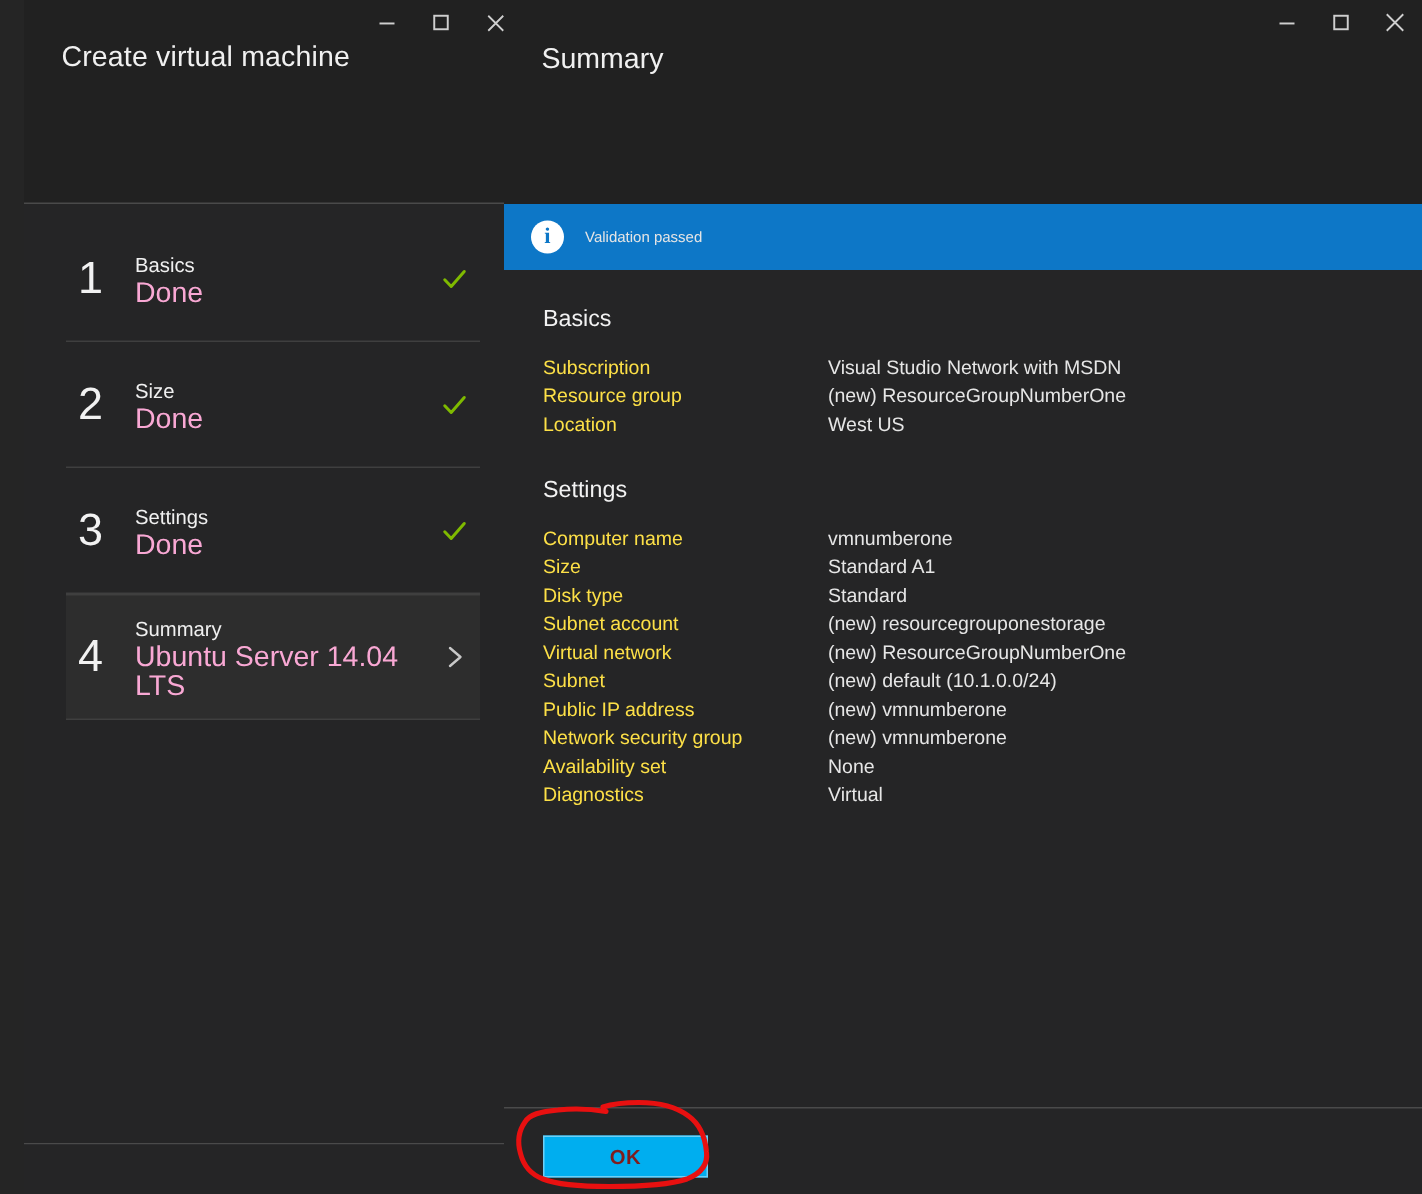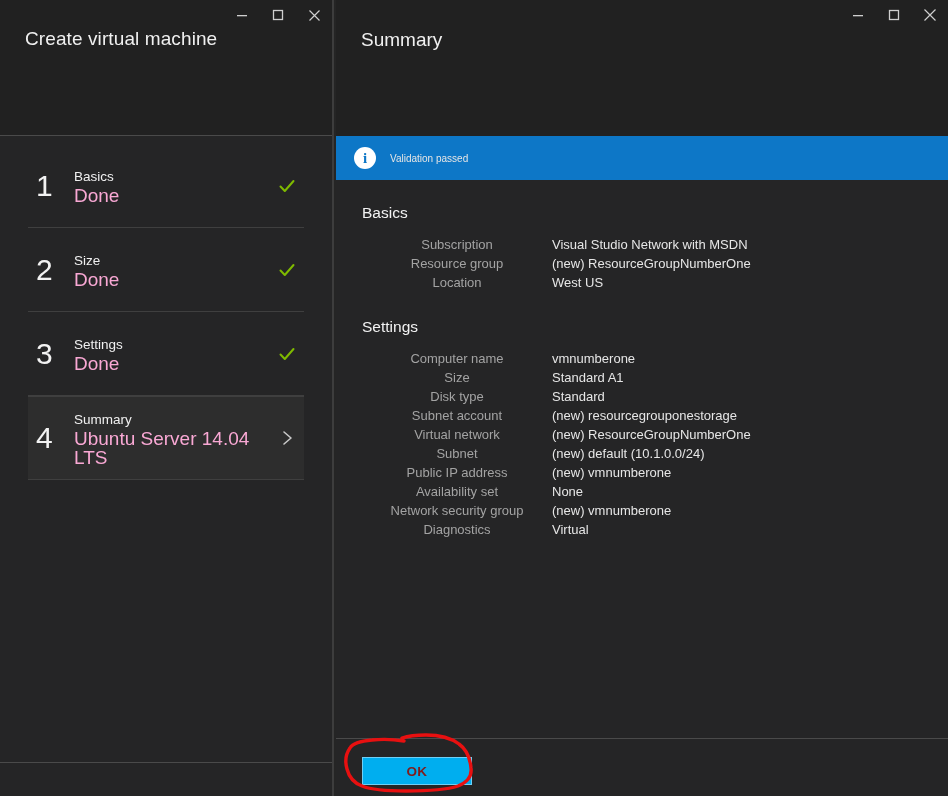--- a/index.html
+++ b/index.html
@@ -6,21 +6,21 @@
   html, body {
     width: 948px; height: 796px;
     background: #1f1f1f;
     font-family: "Liberation Sans", sans-serif;
     overflow: hidden;
   }
   #root { position: relative; width: 948px; height: 796px; background: #252525; }
 
   
   #left-window {
-    position: absolute; left: 0; top: 0; width: 334px; height: 796px;
+    position: absolute; left: 16px; top: 0; width: 334px; height: 796px;
     background: #252526;
     border-right: 2px solid #3d3d3d;
   }
   #left-titlebar {
     position: relative; height: 136px; background: #212121;
     border-bottom: 1px solid #4a4a4a;
   }
   .winctrls { position: absolute; top: 0; right: 0; display: flex; height: 30px; }
   .winctrl {
     width: 36px; height: 30px; display: flex; align-items: center; justify-content: center;
@@ -88,22 +88,22 @@
   #summary-body {
     position: absolute; left: 0; right: 0; top: 180px; bottom: 58px;
     background: #252526; padding: 24px 0 0 26px; overflow: hidden;
   }
   .section-head {
     font-size: 15.5px; color: #f2f2f2; margin-bottom: 13px; font-weight: 400;
   }
   .kv-table { border-collapse: collapse; margin-bottom: 26px; }
   .kv-row td { padding: 0; }
   .kv-key {
-    font-size: 13px; color: #a3a3a3; line-height: 19px;
-    width: 190px; padding-right: 10px; vertical-align: top; text-align: center;
+    font-size: 13px; color: #fde047; line-height: 19px;
+    width: 190px; padding-right: 10px; vertical-align: top;
   }
   .kv-val { font-size: 13px; color: #e6e6e6; line-height: 19px; vertical-align: top; white-space: nowrap; }
 
   #right-footer {
     position: absolute; left: 0; right: 0; bottom: 0; height: 58px;
     background: #252526; border-top: 1px solid #4a4a4a;
   }
   #ok-button {
     position: absolute; left: 26px; top: 18px; width: 110px; height: 28px;
     background: #00aeef; border: 1px solid #6fcff5;
@@ -279,26 +279,26 @@
           </tr>
           <tr class="kv-row">
             <td class="kv-key">Subnet</td>
             <td class="kv-val">(new) default (10.1.0.0/24)</td>
           </tr>
           <tr class="kv-row">
             <td class="kv-key">Public IP address</td>
             <td class="kv-val">(new) vmnumberone</td>
           </tr>
           <tr class="kv-row">
+            <td class="kv-key">Network security group</td>
+            <td class="kv-val">(new) vmnumberone</td>
+          </tr>
+          <tr class="kv-row">
             <td class="kv-key">Availability set</td>
             <td class="kv-val">None</td>
-          </tr>
-          <tr class="kv-row">
-            <td class="kv-key">Network security group</td>
-            <td class="kv-val">(new) vmnumberone</td>
           </tr>
           <tr class="kv-row">
             <td class="kv-key">Diagnostics</td>
             <td class="kv-val">Virtual</td>
           </tr>
         </tbody>
           </table>
       </div>
 
     </div>

